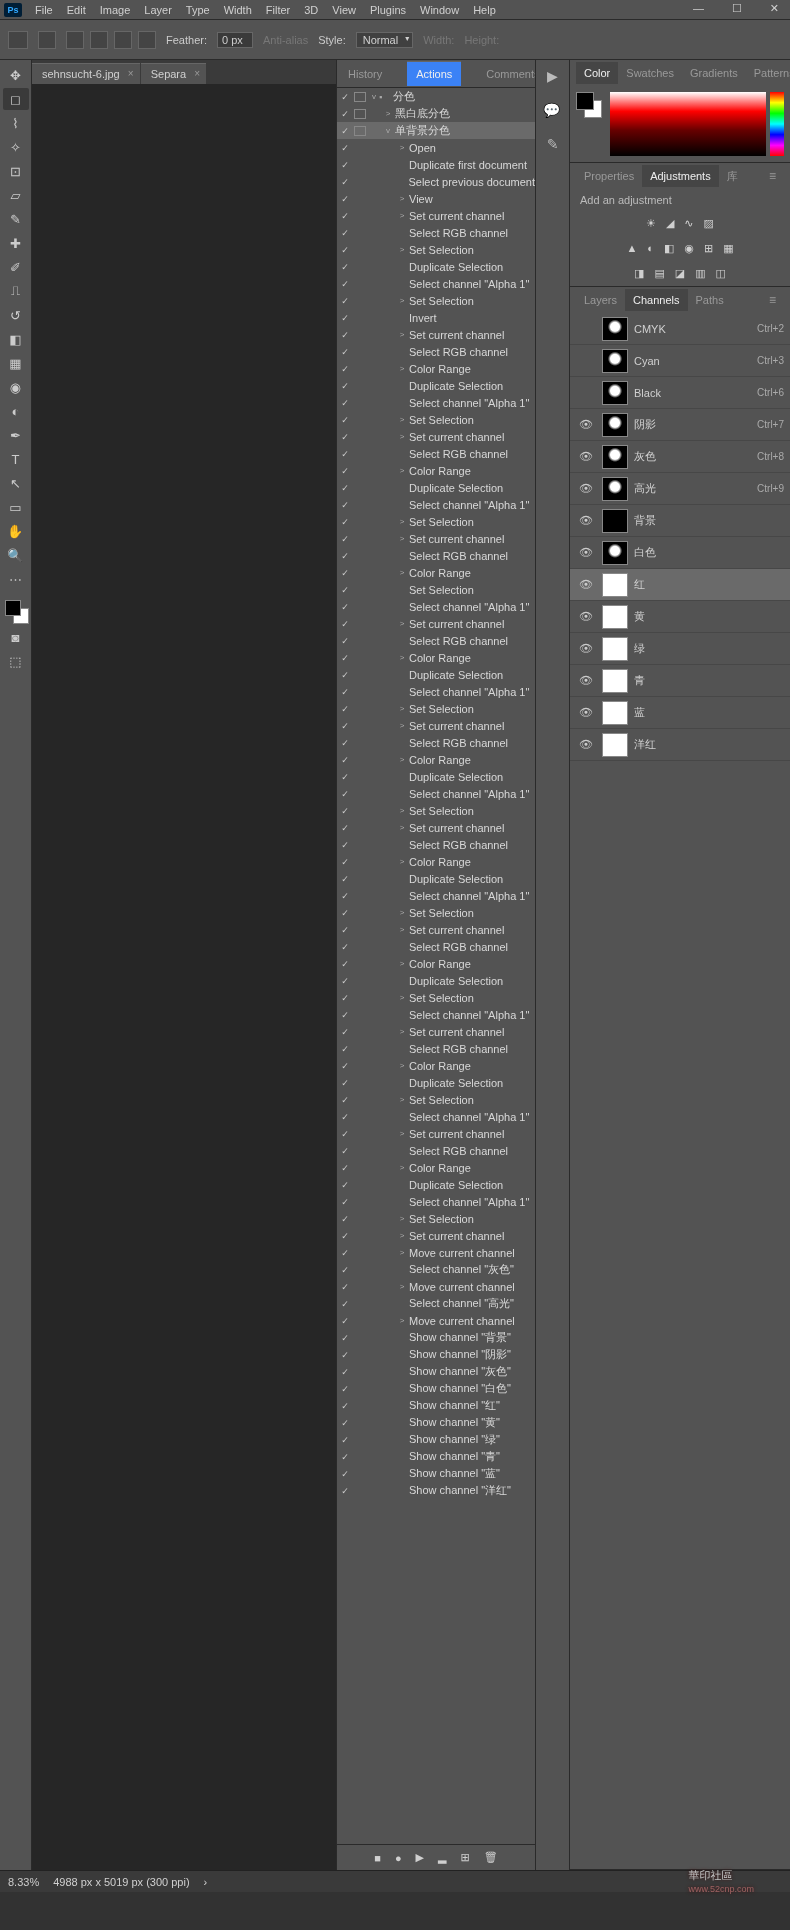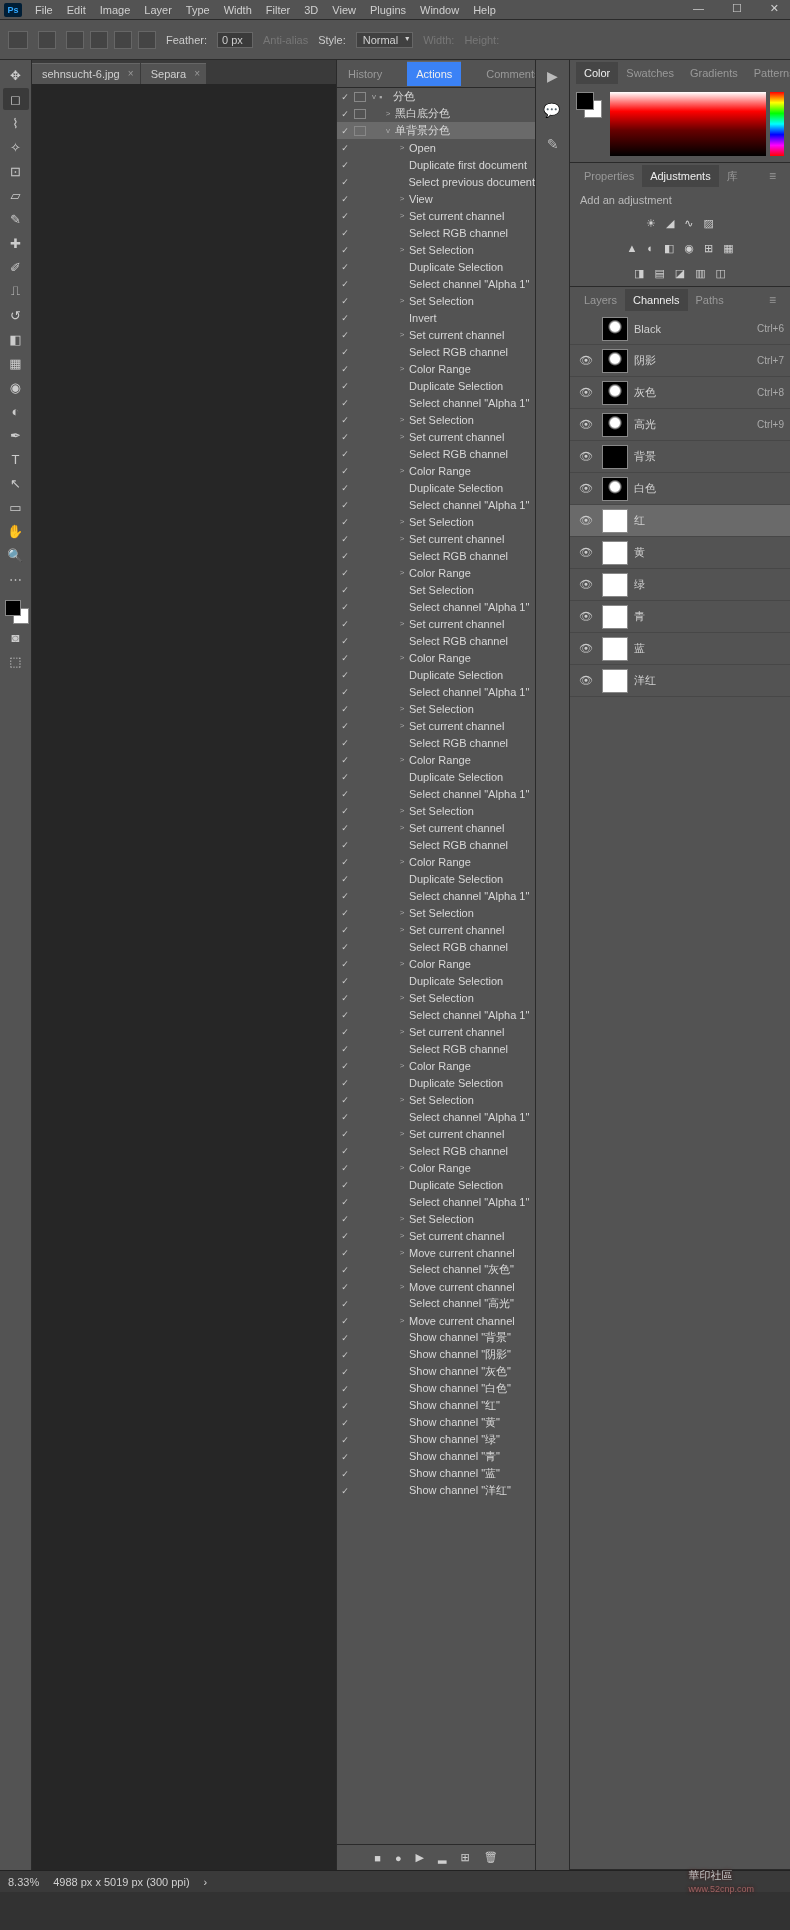--- a/index.html
+++ b/index.html
@@ -824,20 +824,32 @@
       <div class="phead">
         <span>Layers</span>
         <span class="on">Channels</span>
         <span>Paths</span>
         <span class="menu">≡</span>
       </div>
       <div class="channelslist" id="chlist">
           <div class="chrow">
             <span class="eye"></span>
             <div class="thumb face"></div>
+            <span class="name">CMYK</span>
+            <span class="sc">Ctrl+2</span>
+          </div>
+          <div class="chrow">
+            <span class="eye"></span>
+            <div class="thumb face"></div>
+            <span class="name">Cyan</span>
+            <span class="sc">Ctrl+3</span>
+          </div>
+          <div class="chrow">
+            <span class="eye"></span>
+            <div class="thumb face"></div>
             <span class="name">Black</span>
             <span class="sc">Ctrl+6</span>
           </div>
           <div class="chrow">
             <span class="eye">👁</span>
             <div class="thumb face"></div>
             <span class="name">阴影</span>
             <span class="sc">Ctrl+7</span>
           </div>
           <div class="chrow">

